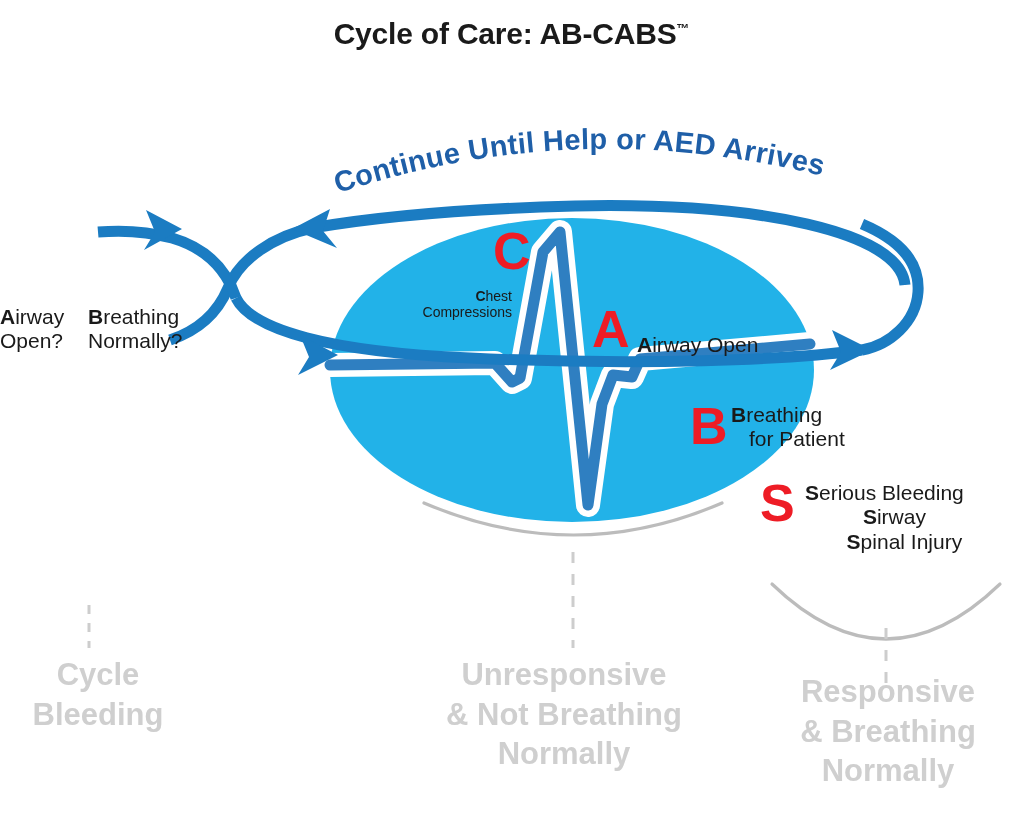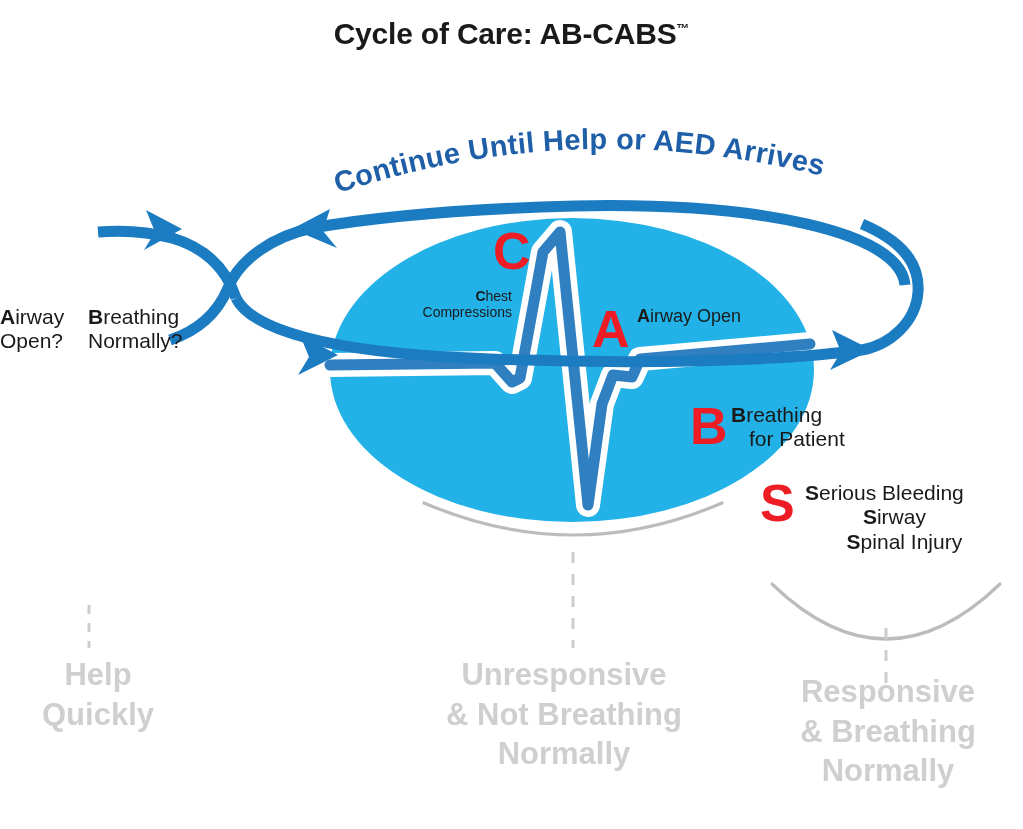--- a/index.html
+++ b/index.html
@@ -74,21 +74,21 @@
   
   #ab-letters   { left: 16px;  top: 222px; font-size: 58px; }
   #ab-text      { left: 0px;   top: 305px; font-size: 21px; }
   #ab-text .col { display: inline-block; vertical-align: top; }
   #ab-text .c1  { width: 88px; }
 
   #c-letter     { left: 493px; top: 225px; font-size: 52px; }
   #c-text       { left: 330px; top: 288px; font-size: 14px; text-align: right; width: 182px; }
 
   #a-letter     { left: 592px; top: 303px; font-size: 52px; }
-  #a-text       { left: 637px; top: 306px; font-size: 18px; }
+  #a-text       { left: 637px; top: 333px; font-size: 21px; }
 
   #b-letter     { left: 690px; top: 400px; font-size: 52px; }
   #b-text       { left: 731px; top: 403px; font-size: 21px; }
   #b-text .l2   { padding-left: 18px; display: block; }
 
   #s-letter     { left: 760px; top: 477px; font-size: 52px; }
   #s-text       { left: 805px; top: 481px; font-size: 21px; text-align: center; }
   #s-text .l2   { padding-left: 20px; display: block; }
   #s-text .l3   { padding-left: 40px; display: block; }
 
@@ -182,22 +182,22 @@
   </div>
 
   <div class="redltr" id="s-letter">S</div>
   <div class="blk" id="s-text">
     <span><b>S</b><span>erious Bleeding</span></span>
     <span class="l2"><b>S</b><span>irway</span></span>
     <span class="l3"><b>S</b><span>pinal Injury</span></span>
   </div>
 
   <div class="grey" id="cap-left">
-    <div>Help</div>
-    <div>Quickly</div>
+    <div>Cycle</div>
+    <div>Bleeding</div>
   </div>
 
   <div class="grey" id="cap-mid">
     <div>Unresponsive</div>
     <div>&amp; Not Breathing</div>
     <div>Normally</div>
   </div>
 
   <div class="grey" id="cap-right">
     <div>Responsive</div>

